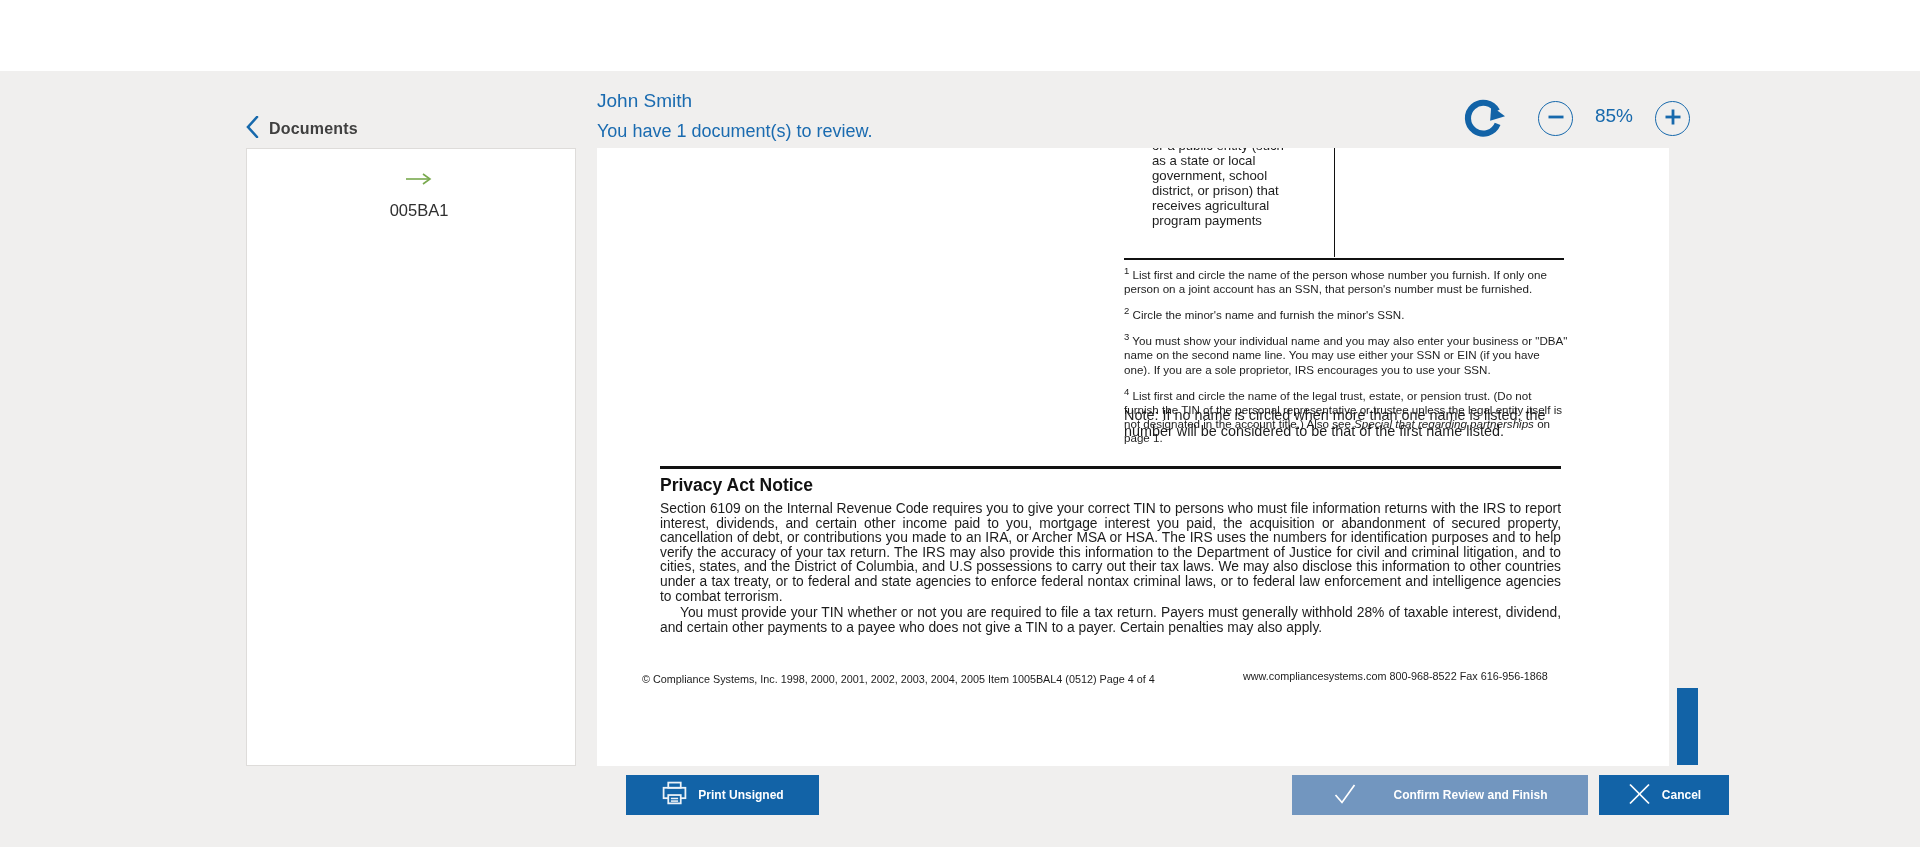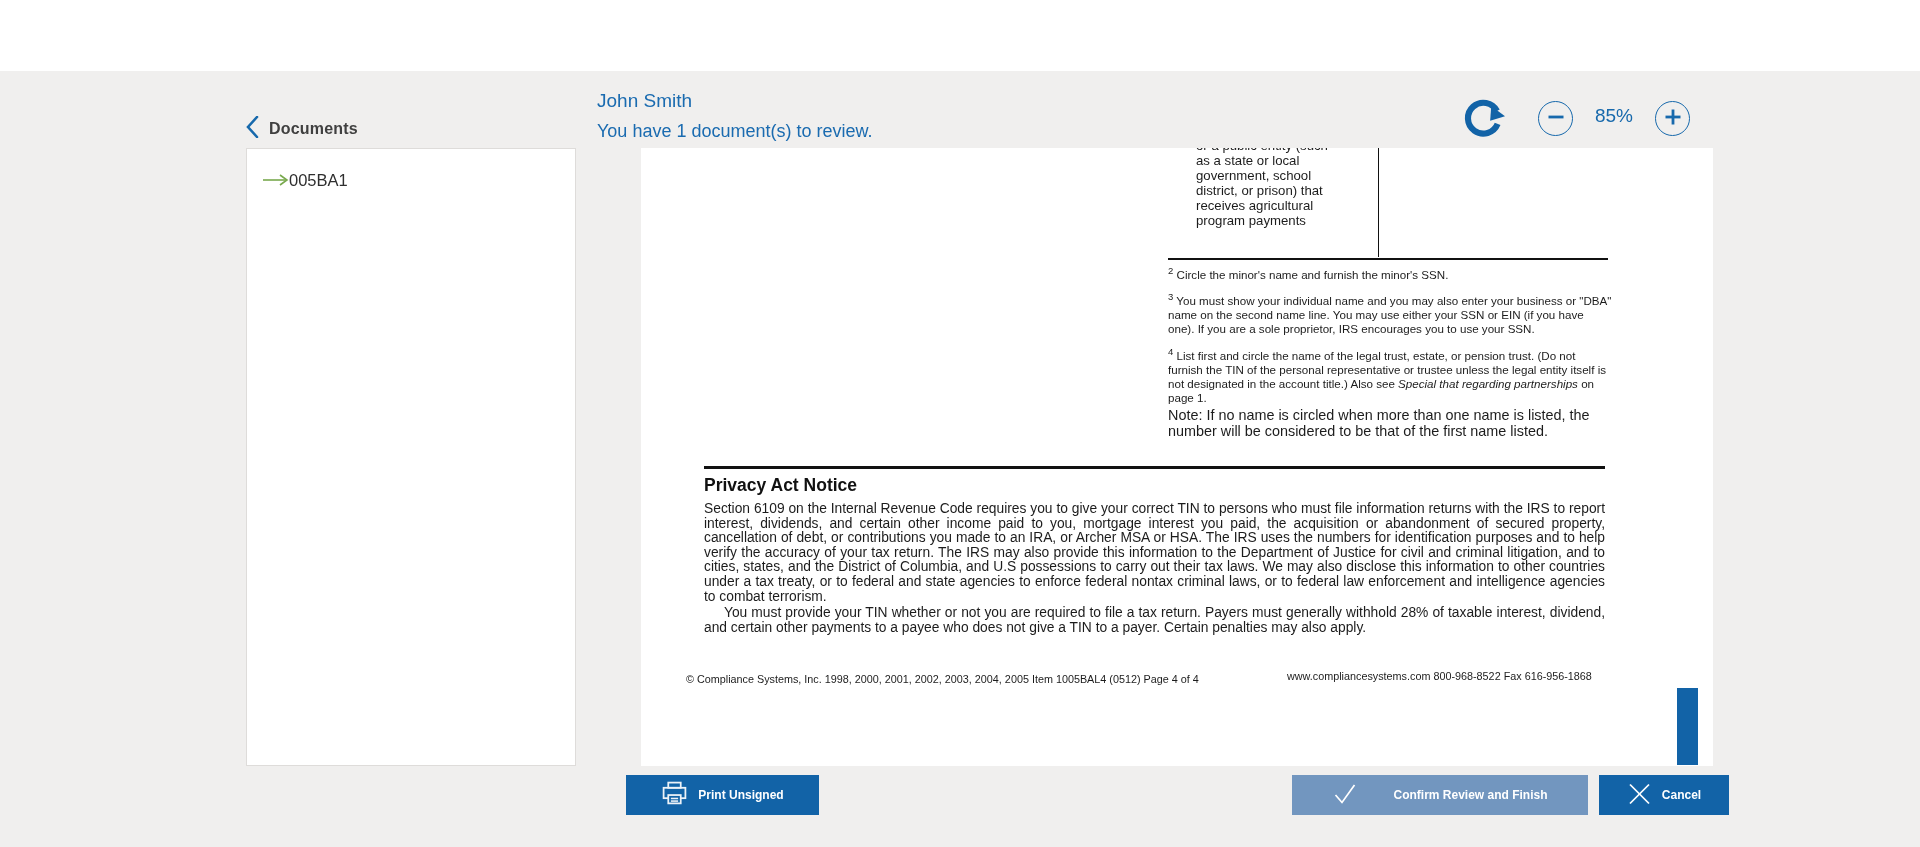--- a/index.html
+++ b/index.html
@@ -16,25 +16,25 @@
 
   .rotate-btn { position:absolute; left:1461px; top:96px; width:44px; height:44px; cursor:pointer; }
   .circle-btn { position:absolute; width:35px; height:35px; border:1.6px solid #1769ac; border-radius:50%;
                 display:flex; align-items:center; justify-content:center; cursor:pointer; background:transparent; }
   .minus-btn { left:1538px; top:101px; }
   .plus-btn  { left:1655px; top:101px; }
   .zoom-level { position:absolute; left:1586px; top:105px; width:56px; text-align:center; font-size:19px; color:#1769ac; }
 
   
   .sidebar { position:absolute; left:246px; top:148px; width:330px; height:618px; background:#ffffff; border:1px solid #dedcda; }
-  .doc-item { display:flex; align-items:center; gap:0; padding:22px 0 0 16px; cursor:pointer; }
+  .doc-item { display:flex; align-items:center; gap:12px; padding:22px 0 0 16px; cursor:pointer;flex-direction:column; }
   .doc-item-label { font-size:16.5px; color:#2f2f2f; }
 
   
-  .doc-page { position:absolute; left:597px; top:148px; width:1072px; height:618px; background:#ffffff; overflow:hidden; color:#1f1f1f;margin-left:44px; }
+  .doc-page { position:absolute; left:597px; top:148px; width:1072px; height:618px; background:#ffffff; overflow:hidden; color:#1f1f1f; }
   .col-frag { position:absolute; left:555px; top:-9px; width:186px; font-size:13.2px; line-height:14.9px; color:#1c1c1c; }
   .vline { position:absolute; left:737px; top:0; width:1.4px; height:109px; background:#111; }
   .fn-rule { position:absolute; left:527px; top:110px; width:440px; height:2px; background:#111; }
   .footnotes { position:absolute; left:527px; top:116px; width:444px; font-size:11.6px; line-height:14.2px; color:#1c1c1c; }
   .fn { margin-bottom:8px; }
   .fn sup { font-size:9.5px; }
   .italic { font-style:italic; }
   .note { position:absolute; left:527px; top:260px; width:450px; font-size:14.4px; line-height:15.8px; color:#1c1c1c; }
   .privacy-rule { position:absolute; left:63px; top:318px; width:901px; height:2.6px; background:#111; }
   .privacy-title { position:absolute; left:63px; top:327px; font-size:17.5px; font-weight:700; color:#111; }
@@ -121,20 +121,21 @@
       <div>as a state or local</div>
       <div>government, school</div>
       <div>district, or prison) that</div>
       <div>receives agricultural</div>
       <div>program payments</div>
     </div>
     <div class="vline"></div>
     <div class="fn-rule"></div>
 
     <div class="footnotes">
+      <div class="fn"><sup>1</sup> <span>List first and circle the name of the person whose number you furnish. If only one person on a joint account has an SSN, that person's number must be furnished.</span></div>
       <div class="fn"><sup>2</sup> <span>Circle the minor's name and furnish the minor's SSN.</span></div>
       <div class="fn"><sup>3</sup> <span>You must show your individual name and you may also enter your business or "DBA" name on the second name line. You may use either your SSN or EIN (if you have one). If you are a sole proprietor, IRS encourages you to use your SSN.</span></div>
       <div class="fn"><sup>4</sup> <span>List first and circle the name of the legal trust, estate, or pension trust.  (Do not furnish the TIN of the personal representative or trustee unless the legal entity itself is not designated in the account title.) Also see </span><span class="italic">Special that regarding partnerships</span><span> on page 1.</span></div>
     </div>
 
     <div class="note">Note: If no name is circled when more than one name is listed, the number will be considered to be that of the first name listed.</div>
 
     <div class="privacy-rule"></div>
     <div class="privacy-title">Privacy Act Notice</div>
     <div class="para1">Section 6109 on the Internal Revenue Code requires you to give your correct TIN to persons who must file information returns with the IRS to report interest, dividends, and certain other income paid to you, mortgage interest you paid, the acquisition or abandonment of secured property, cancellation of debt, or contributions you made to an IRA, or Archer MSA or HSA. The IRS uses the numbers for identification purposes and to help verify the accuracy of your tax return. The IRS may also provide this information to the Department of Justice for civil and criminal litigation, and to cities, states, and the District of Columbia, and U.S possessions to carry out their tax laws. We may also disclose this information to other countries under a tax treaty, or to federal and state agencies to enforce federal nontax criminal laws, or to federal law enforcement and intelligence agencies to combat terrorism.</div>

